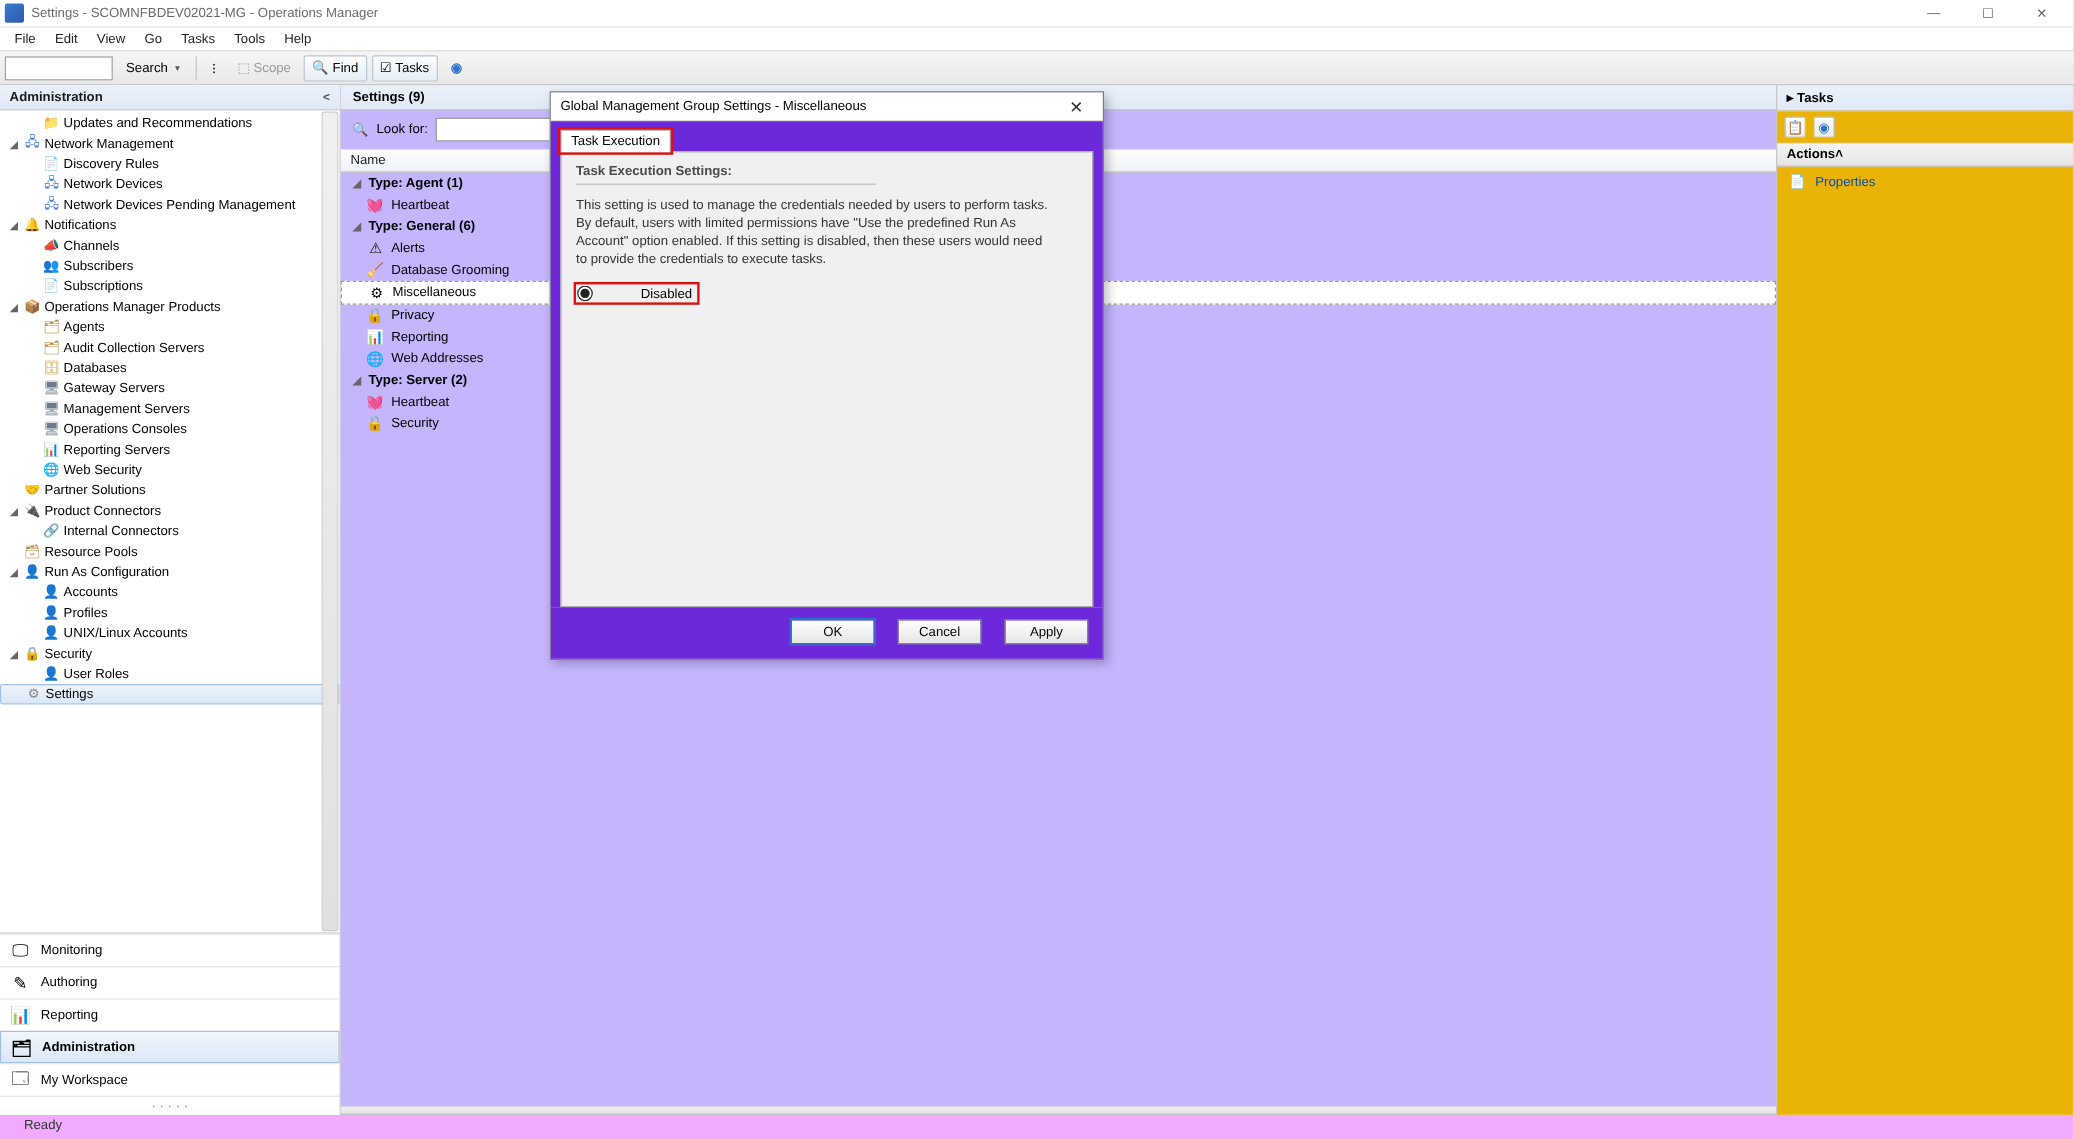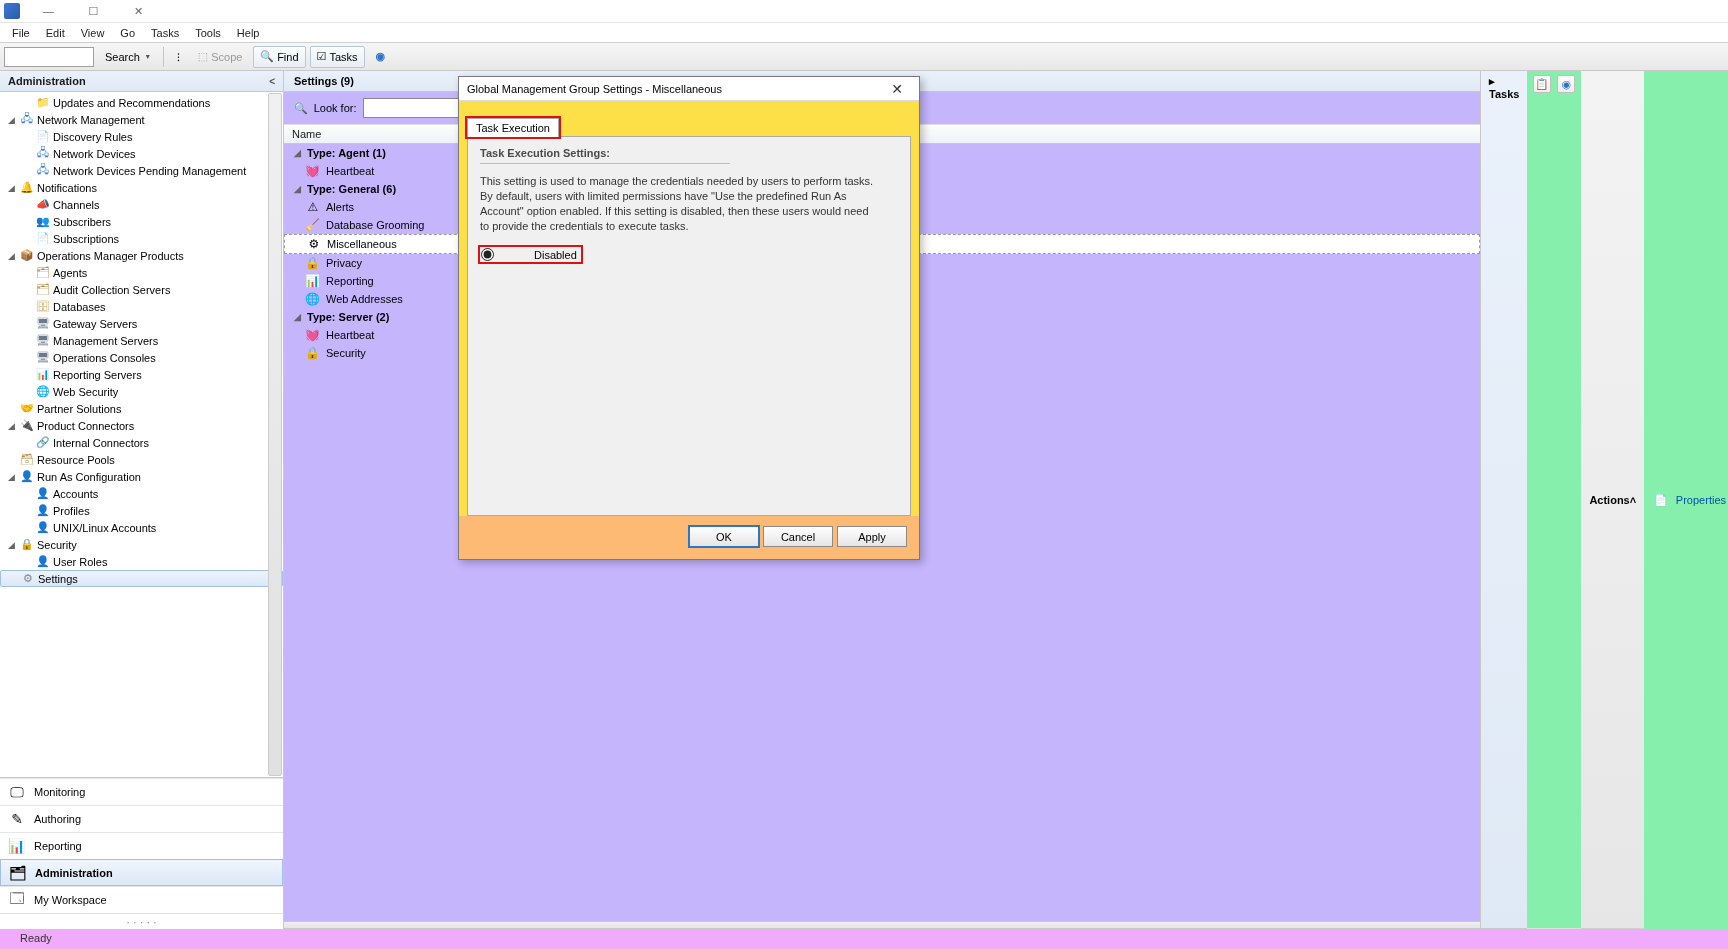--- a/index.html
+++ b/index.html
@@ -54,55 +54,56 @@
 .list-head { background: linear-gradient(#fdfdfd,#eef2f7); border-bottom: 1px solid #c8c8c8; padding: 3px 8px; color:#1a1a1a;}
 .list { flex: 1; overflow: auto; }
 .grp { padding: 3px 8px; font-weight: bold; display:flex;align-items:center;gap:4px;}
 .li { padding: 2px 8px 2px 22px; display:flex;align-items:center;gap:6px;}
 .li.sel { background: #fff; border:1px dashed #9a9a9a; }
 .lic{width:14px;height:14px;display:inline-flex;align-items:center;justify-content:center;font-size:12px;}
 .detail-split{height:8px;background:linear-gradient(#f0f0f0,#e5e5e5);border-top:1px solid #c8c8c8;border-bottom:1px solid #c8c8c8;}
 .detail-head{background:linear-gradient(#eaf1fb,#d7e4f2);padding:4px 10px;font-weight:bold;display:flex;justify-content:space-between;align-items:center;border-bottom:1px solid #c8c8c8;}
 
 
-.tasks { width: 248px; border-left: 1px solid #c8c8c8; background: #86efac; display:flex;flex-direction:row;}
+.tasks { width: 248px; border-left: 1px solid #c8c8c8; background: #eab308; display:flex;flex-direction:column;}
 .tasks-head { background: linear-gradient(#eaf1fb,#dfe9f5); padding: 4px 8px; font-weight: bold; border-bottom:1px solid #c8c8c8; }
 .tasks-icons{padding:4px 6px;display:flex;gap:6px;border-bottom:1px solid #e0e0e0;}
 .ti{width:18px;height:18px;border:1px solid #c0c0c0;border-radius:2px;display:flex;align-items:center;justify-content:center;background:linear-gradient(#fff,#eee);}
 .actions-head{background:linear-gradient(#f3f3f3,#e6e6e6);padding:3px 8px;font-weight:bold;border-bottom:1px solid #d0d0d0;display:flex;justify-content:flex-start;align-items:center;}
 .action-item{padding:6px 10px;display:flex;align-items:center;gap:8px;color:#0451a5;}
 
 
 .statusbar { height: 36px; background: #f0abfc; border-top: 1px solid #c8c8c8; padding: 2px 20px; color:#333;}
 
 
 .dialog-overlay { position: fixed; left: 458px; top: 76px; width: 462px; background: #fff; border: 1px solid #7a7a7a; box-shadow: 3px 3px 8px rgba(0,0,0,.25); }
 .dlg-title { height: 24px; display: flex; align-items: center; padding: 0 8px; border-bottom: 1px solid #dcdcdc; }
 .dlg-title .t { flex: 1; }
 .dlg-title .x { width: 28px; text-align: center; font-size: 14px; color:#333;}
-.dlg-body { background: #fde047; padding: 16px 8px 0 8px; }
+.dlg-body { background: #6d28d9; padding: 6px 8px 0 8px; }
 .tabrow { display: flex; }
 .tab { background: #fff; border: 1px solid #aaa; border-bottom: none; padding: 3px 8px; position: relative; top: 1px; }
 .tab.hl { outline: 2px solid #d11; }
 .tabpanel { background: #fff; border: 1px solid #aaa; padding: 10px 12px; min-height: 380px; background:#f0f0f0;}
 .sect-title{font-weight:bold;color:#4a4a4a;margin-bottom:4px;}
 .sect-underline{height:1px;background:#bdbdbd;margin-bottom:10px;width:250px;}
 .desc{color:#333;line-height:1.35;margin-bottom:14px;max-width:400px;}
 .radio-row{display:flex;align-items:center;gap:6px;padding:2px 0;}
 .radio-row input{accent-color:#222;}
 .radio-row.hl{outline:2px solid #d11;display:inline-flex;padding:1px 4px 1px 1px;gap:40px;}
-.dlg-buttons { padding: 10px 12px 12px; display: flex; justify-content: flex-end; gap: 4px; background:#fdba74;}
+.dlg-buttons { padding: 10px 12px 12px; display: flex; justify-content: flex-end; gap: 19px; background:#6d28d9;}
 .dlg-btn { width: 70px; height: 21px; border: 1px solid #8a8a8a; background: linear-gradient(#fff,#e5e5e5); }
 .dlg-btn.primary { outline: 1px solid #2e74c7; border-color:#2e74c7;}
 </style>
 </head>
 <body>
 
 <div class="titlebar">
   <div class="app-icon"></div>
+  <div class="title">Settings - SCOMNFBDEV02021-MG - Operations Manager</div>
   <div class="win-btns">
     <div class="win-btn">—</div>
     <div class="win-btn">☐</div>
     <div class="win-btn close">✕</div>
   </div>
 </div>
 
 <div class="menubar">
   <span>File</span>
   <span>Edit</span>

